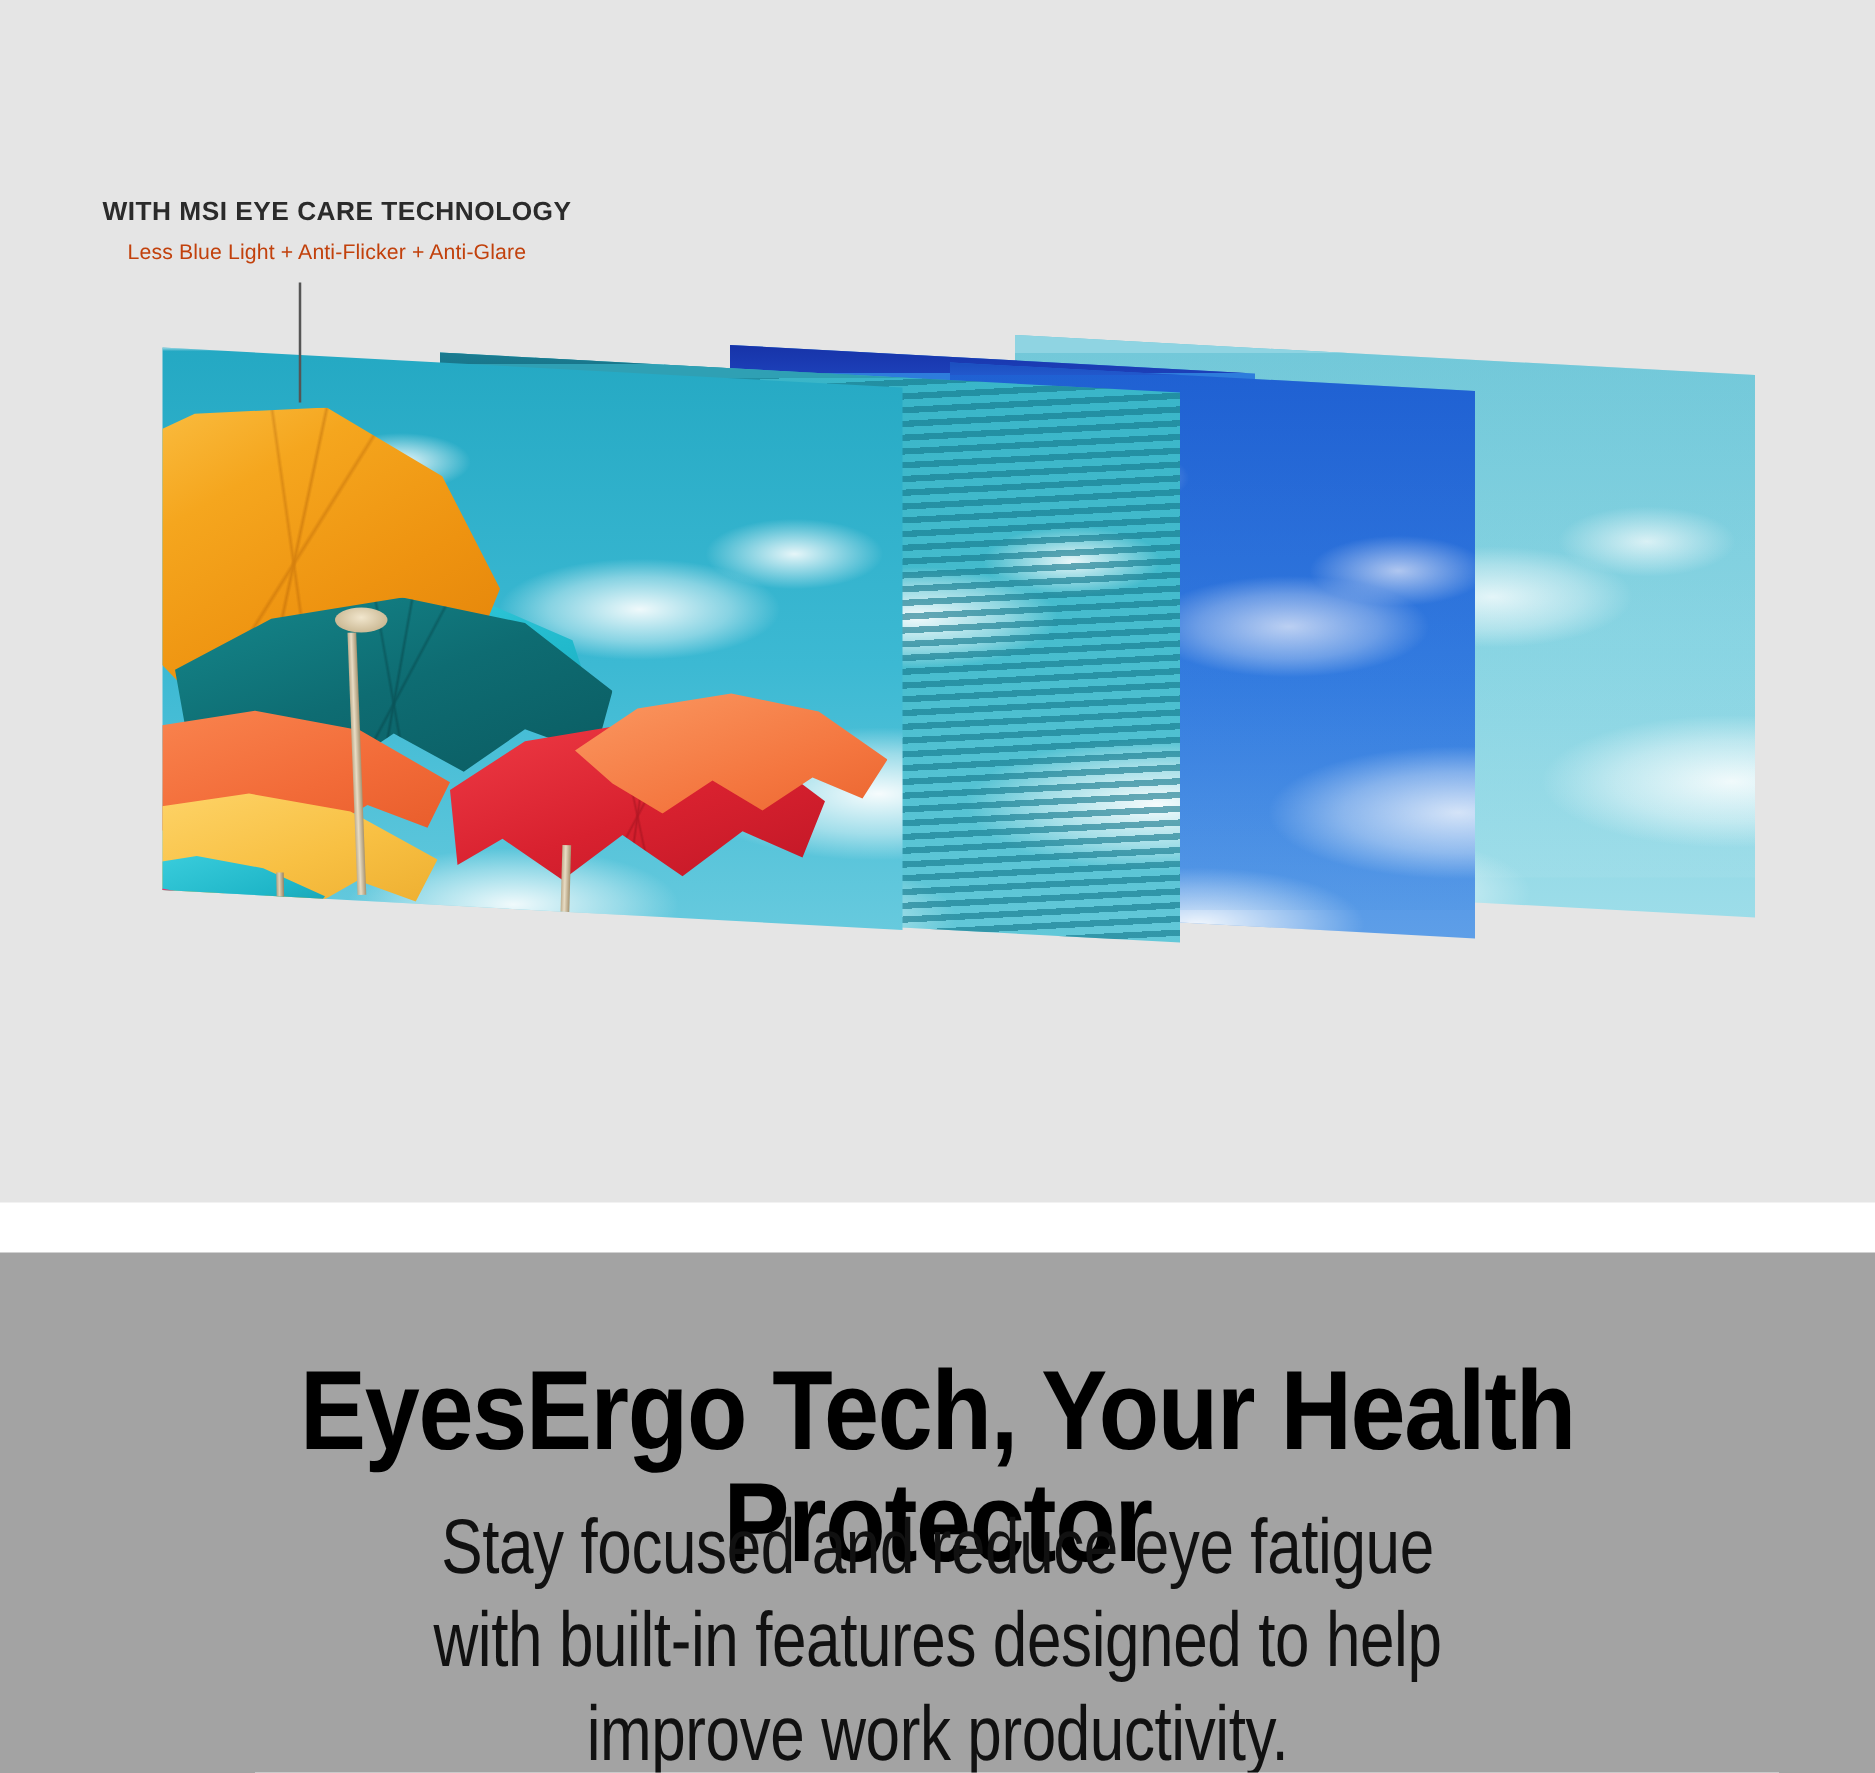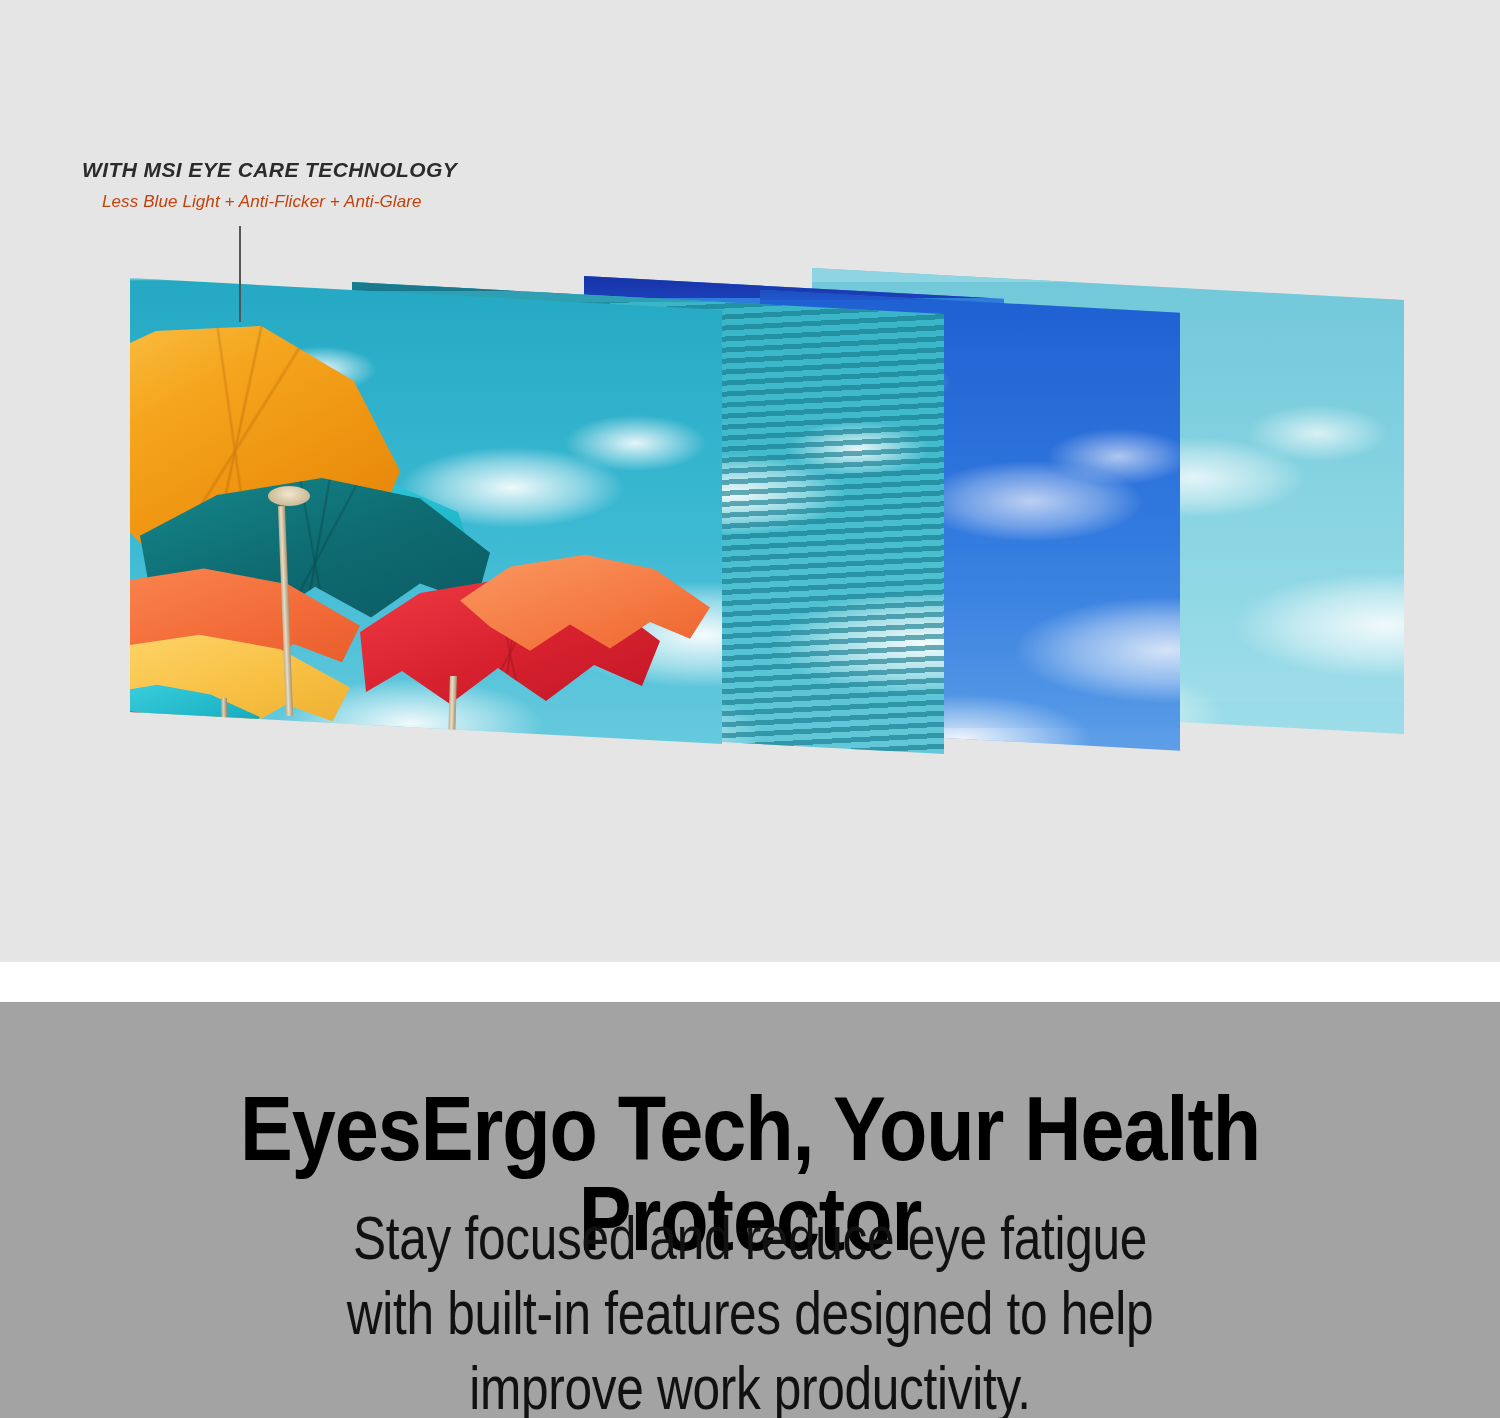--- a/index.html
+++ b/index.html
@@ -12,21 +12,21 @@
   }
 
   
   #hero{
     position:absolute;left:0;top:0;width:1500px;height:962px;
     background:#e5e5e5;
     overflow:hidden;
   }
 
   
-  #annotation{position:absolute;left:82px;top:158px;width:700px;font-style:italic;}
+  #annotation{position:absolute;left:82px;top:158px;width:700px;}
   #anno-title{
     font-size:21px;font-weight:bold;letter-spacing:.4px;
     color:#2b2b2b;line-height:1.1;white-space:nowrap;
   }
   #anno-sub{
     font-size:17px;color:#c2410c;margin-top:11px;margin-left:20px;
     white-space:nowrap;letter-spacing:.1px;
   }
   #anno-line{
     position:absolute;left:239px;top:226px;width:2px;height:96px;

